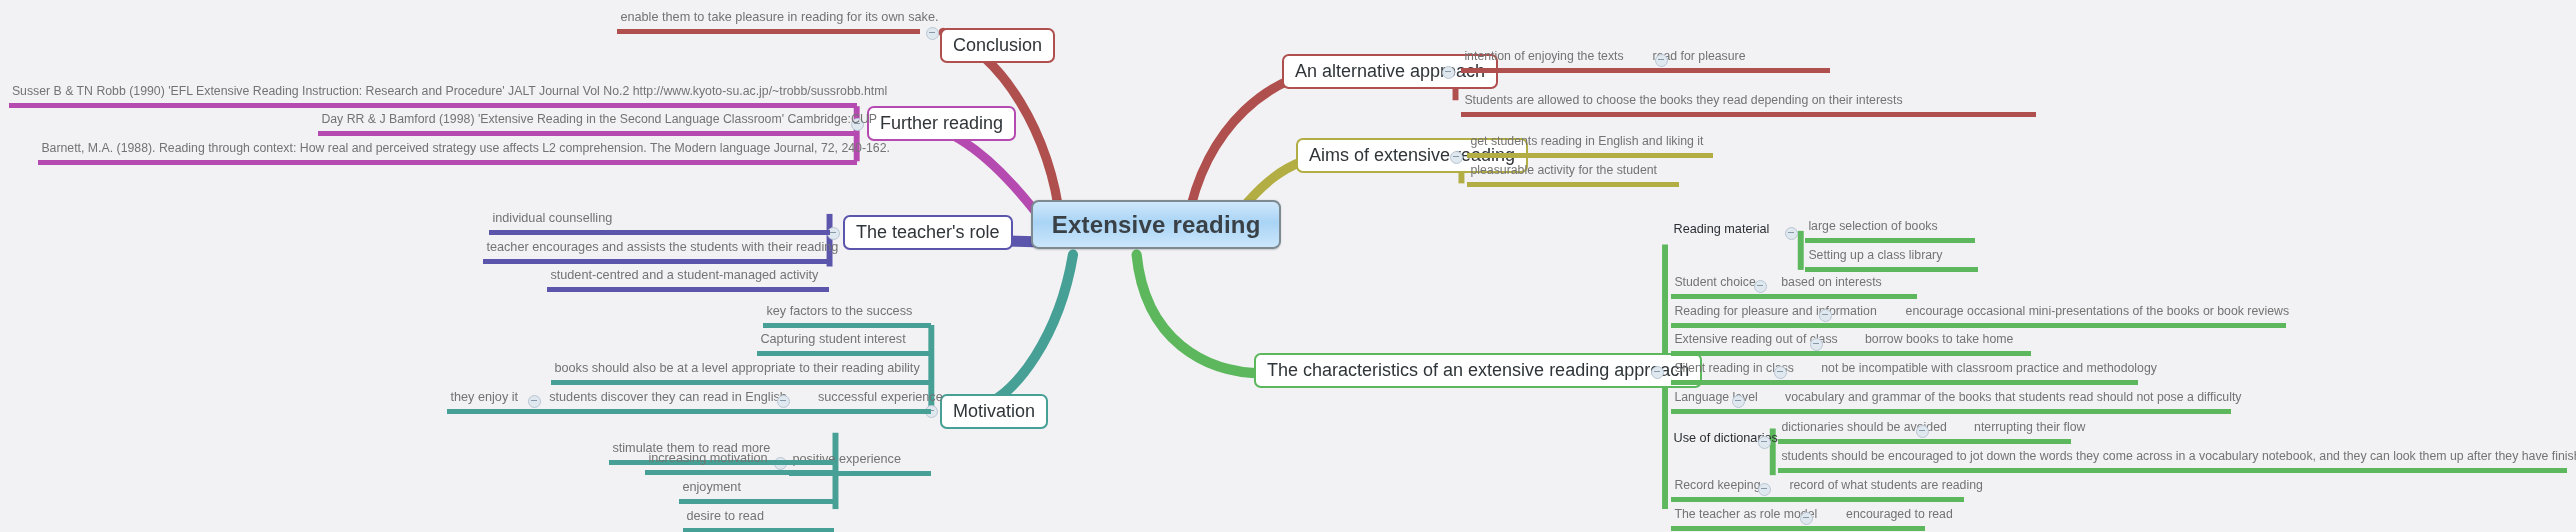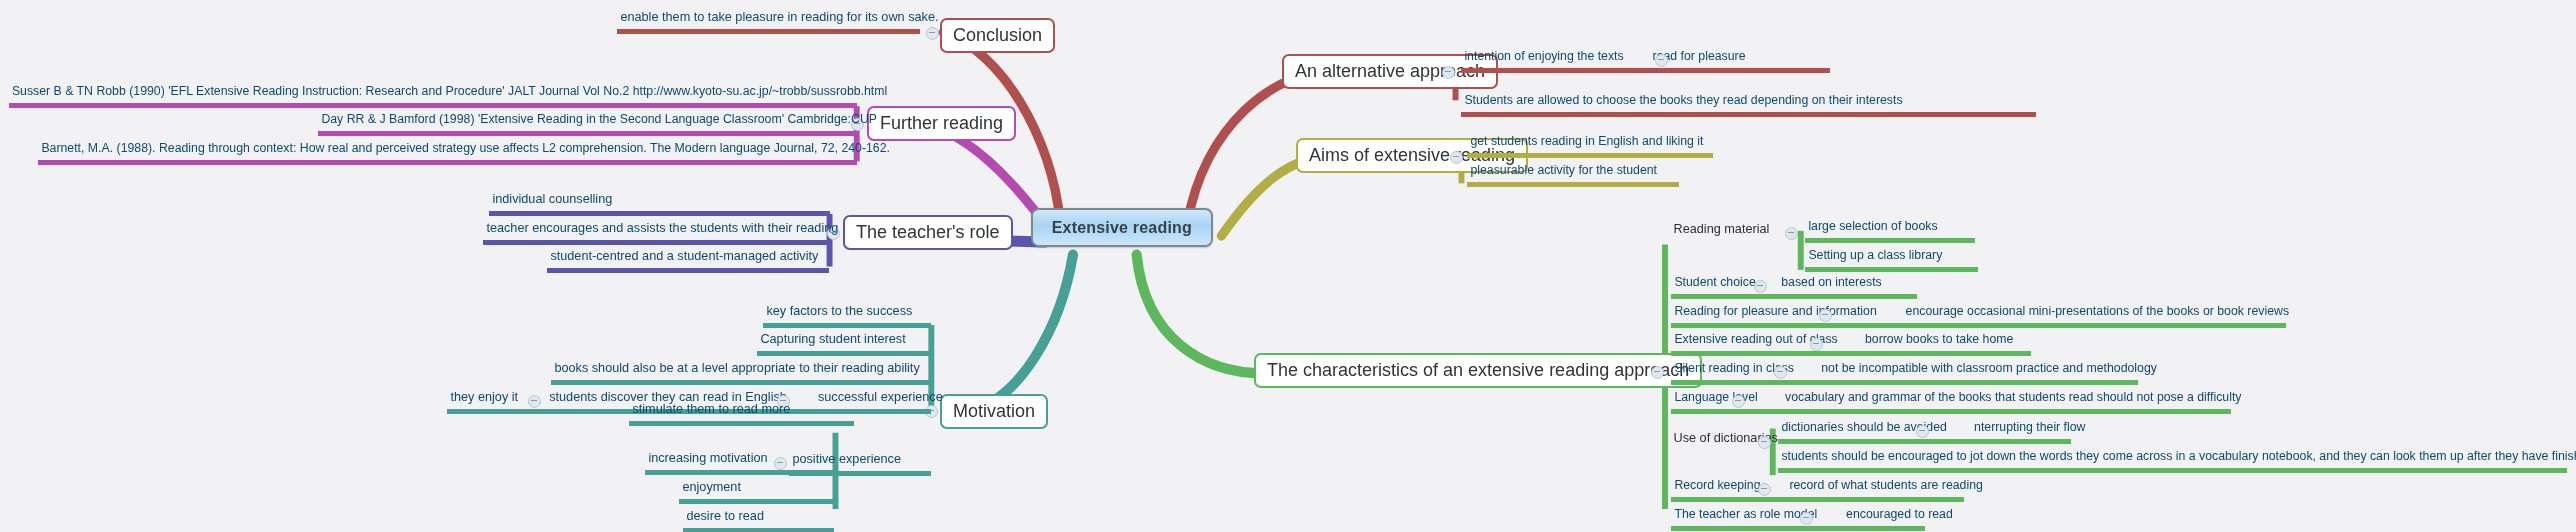--- a/index.html
+++ b/index.html
@@ -12,48 +12,47 @@
   }
   #canvas{position:absolute;left:0;top:0;width:2576px;height:533px;}
   svg.links{position:absolute;left:0;top:0;width:2576px;height:533px;pointer-events:none;}
 
   
   .node{position:absolute;box-sizing:border-box;white-space:nowrap;}
 
   .central{
     background:linear-gradient(to bottom,#cfe7fb 0%,#a9d4f5 45%,#cbe6fb 100%);
     border:2.5px solid #7d8a92;border-radius:7.6px;
-    color:#3a4146;font-weight:bold;font-size:16px;
+    color:#3a4146;font-weight:bold;font-size:24px;
     padding:8.5px 18.7px;letter-spacing:0.2px;
     text-align:center;
     box-shadow:0 0.8px 1.7px rgba(0,0,0,.18);
-    margin-top:8px;
   }
 
   .main-node{
     background:#ffffff;border-radius:6.8px;border:2.5px solid #999;
     font-size:18px;color:#2f3538;padding:5.1px 11px;line-height:1.15;
   }
   .main-node.c-red{border-color:#b0504e;}
   .main-node.c-purple{border-color:#b54bb0;}
   .main-node.c-violet{border-color:#5b55ab;}
   .main-node.c-olive{border-color:#b3ae43;}
   .main-node.c-teal{border-color:#46a096;}
   .main-node.c-green{border-color:#5db85d;}
 
   
   .leaf{
-    font-size:12.7px;color:#0c4a6e;line-height:1.1;
+    font-size:12.7px;color:#737373;line-height:1.1;
     padding:0 3.4px 4.2px 3.4px;
     border-bottom:5.1px solid #888;
   }
   .leaf.small{font-size:12.3px;}
   .leaf.c-red{border-bottom-color:#b0504e;}
   .leaf.c-purple{border-bottom-color:#b54bb0;}
-  .leaf.c-violet{border-bottom-color:#5b55ab;}
+  .leaf.c-violet{border-bottom-color:#5b55ab;margin-top:19px;}
   .leaf.c-olive{border-bottom-color:#b3ae43;}
   .leaf.c-teal{border-bottom-color:#46a096;}
   .leaf.c-green{border-bottom-color:#5db85d;}
 
   
   .plain{font-size:12.7px;color:#2b2f33;line-height:1.1;padding:0 2.5px;}
 
   
   .toggle{
     position:absolute;width:11px;height:11px;border-radius:50%;
@@ -98,21 +97,21 @@
 
     <path d="M1963,288 L1963,600" stroke="#5db85d" stroke-width="7" fill="none"></path>
 
     <path d="M2123,272 L2123,318" stroke="#5db85d" stroke-width="7" fill="none"></path>
 
     <path d="M2090,505 L2090,560" stroke="#5db85d" stroke-width="7" fill="none"></path>
   </svg>
 
   <div class="node central" style="left:1031px;top:200px;">Extensive reading</div>
 
-  <div class="node main-node c-red" style="left:940px;top:18px;">Conclusion</div>
+  <div class="node main-node c-red" style="left:940px;top:28px;">Conclusion</div>
   <div class="toggle" style="left:926px;top:27px;"></div>
   <div class="node leaf c-red" style="left:617px;top:11px;width:303px;">enable them to take pleasure in reading for its own sake.</div>
 
   <div class="node main-node c-purple" style="left:867px;top:106px;">Further reading</div>
   <div class="toggle" style="left:851px;top:118px;"></div>
 
   <div class="node leaf c-purple small" style="left:8.5px;top:85px;width:848px;">Susser B &amp; TN Robb (1990) 'EFL Extensive Reading Instruction: Research and Procedure' JALT Journal Vol No.2 http://www.kyoto-su.ac.jp/~trobb/sussrobb.html</div>
   <div class="node leaf c-purple small" style="left:318px;top:113px;width:539px;">Day RR &amp; J Bamford (1998) 'Extensive Reading in the Second Language Classroom' Cambridge:CUP</div>
   <div class="node leaf c-purple small" style="left:38px;top:142px;width:819px;">Barnett, M.A. (1988). Reading through context: How real and perceived strategy use affects L2 comprehension. The Modern language Journal, 72, 240-162.</div>
 
@@ -136,21 +135,21 @@
     <span>students discover they can read in English</span>
     <span style="display:inline-block;width:24px;"></span>
     <span>successful experience</span>
   </div>
   <div class="toggle" style="left:528px;top:395px;"></div>
   <div class="toggle" style="left:777px;top:395px;"></div>
 
   <div class="node leaf c-teal" style="left:789px;top:453px;width:142px;">positive experience</div>
   <div class="toggle" style="left:774px;top:457px;"></div>
 
-  <div class="node leaf c-teal" style="left:609px;top:403px;width:225px;margin-left:20px;">stimulate them to read more</div>
+  <div class="node leaf c-teal" style="left:609px;top:442px;width:225px;">stimulate them to read more</div>
   <div class="node leaf c-teal" style="left:645px;top:452px;width:189px;">increasing motivation</div>
   <div class="node leaf c-teal" style="left:679px;top:481px;width:155px;">enjoyment</div>
   <div class="node leaf c-teal" style="left:683px;top:510px;width:151px;">desire to read</div>
 
   <div class="node main-node c-red" style="left:1282px;top:54px;">An alternative approach</div>
   <div class="toggle" style="left:1442px;top:66px;"></div>
 
   <div class="node leaf c-red small" style="left:1461px;top:50px;width:369px;">
     <span>intention of enjoying the texts</span>
     <span style="display:inline-block;width:22px;"></span>

